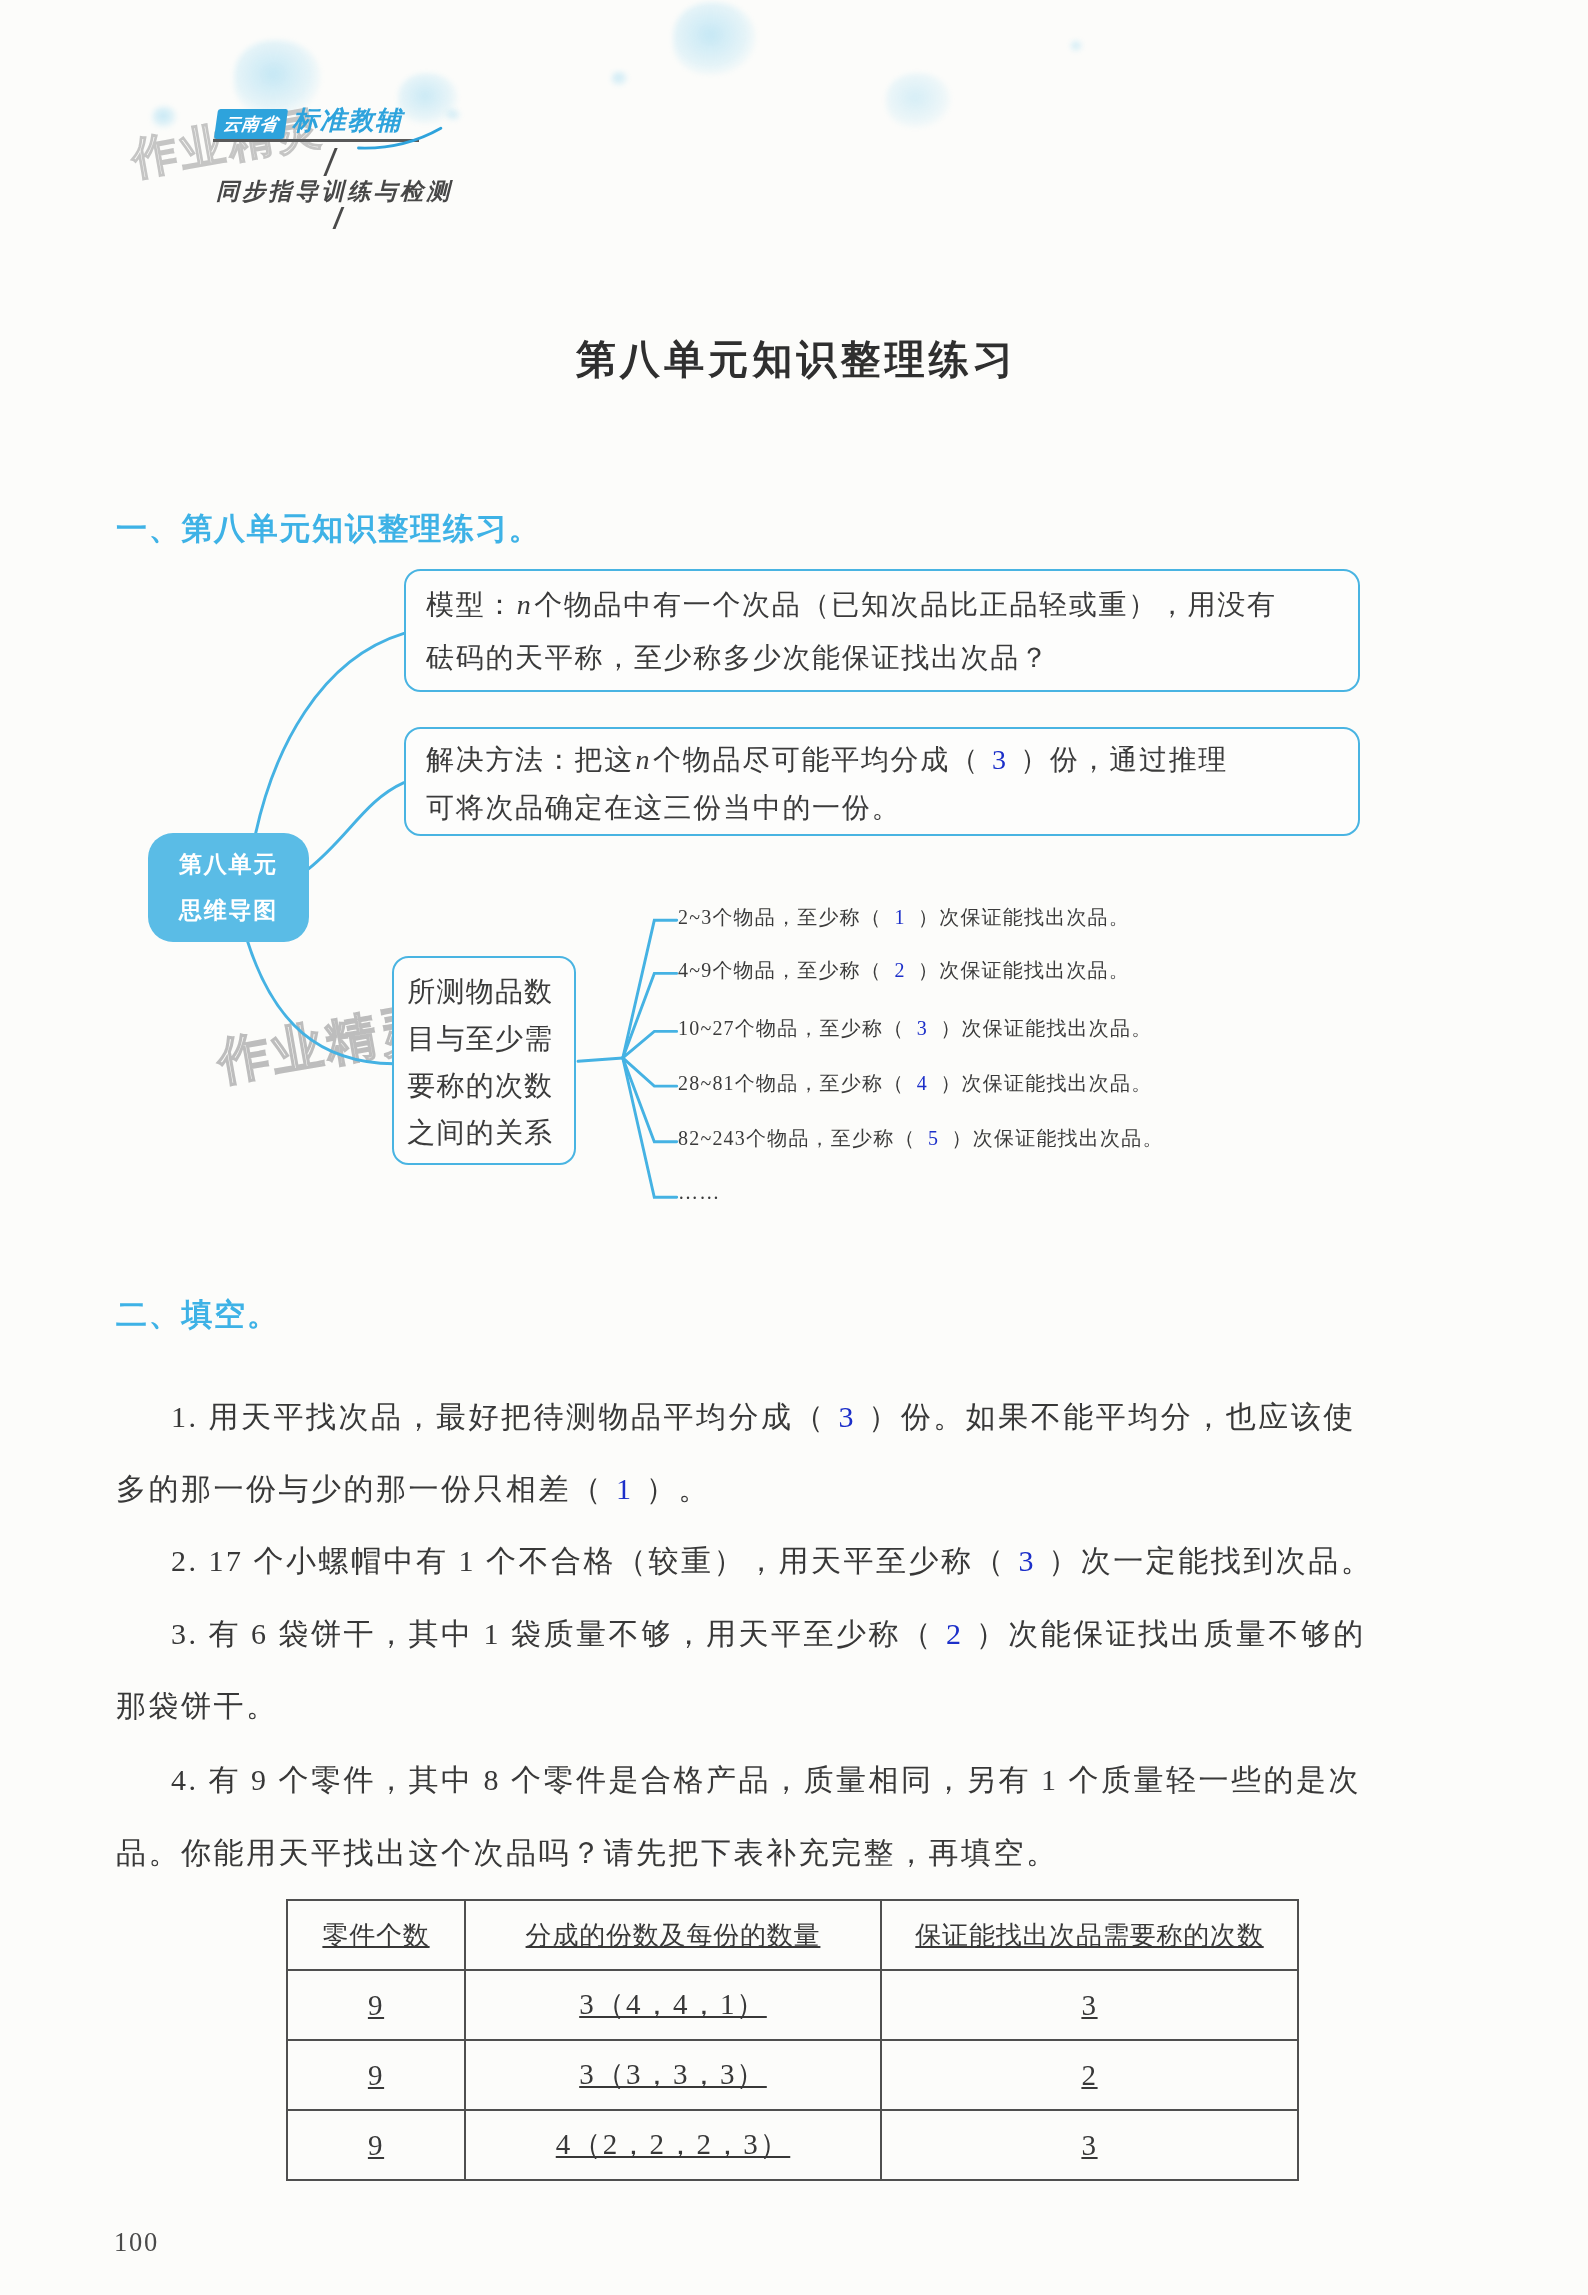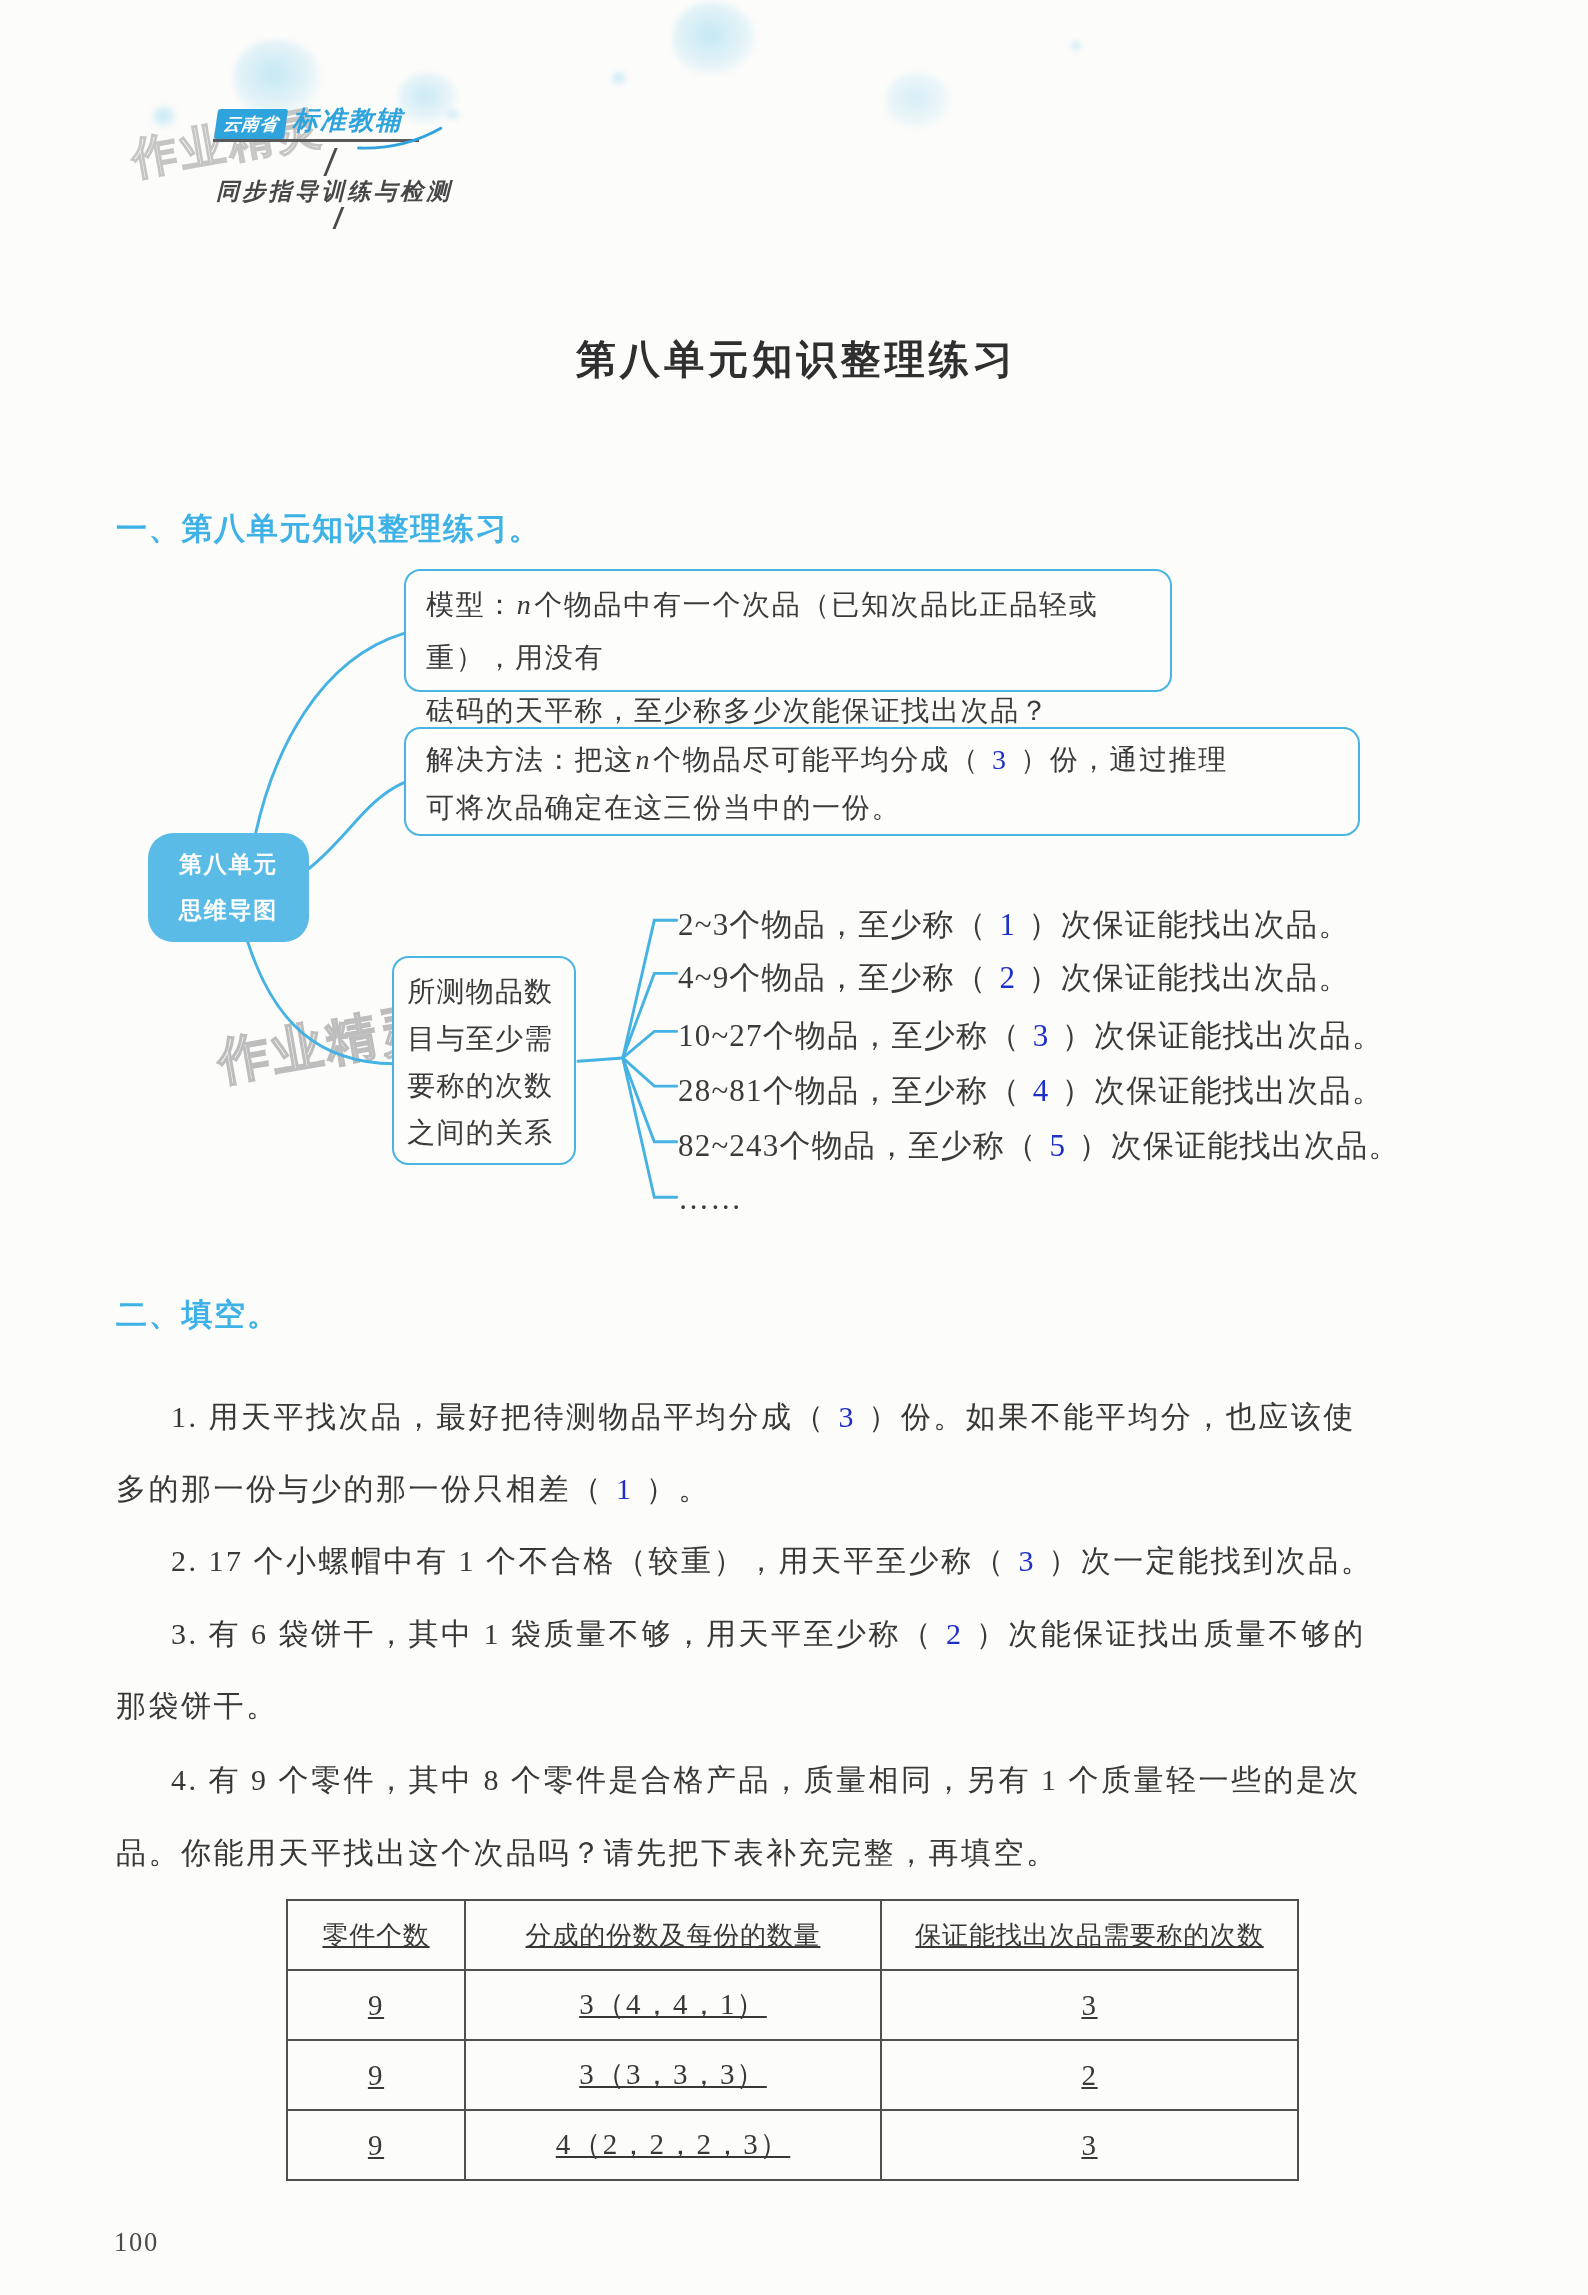--- a/index.html
+++ b/index.html
@@ -34,25 +34,25 @@
   .sec-head{position:absolute;left:116px;z-index:3;font-family:"Liberation Sans","DejaVu Sans",sans-serif;
             font-weight:600;font-size:31px;color:#3eb2e6;letter-spacing:1.7px;white-space:nowrap;}
 
   
   svg.connectors{position:absolute;left:0;top:0;z-index:2;pointer-events:none;}
   .root-node{position:absolute;left:148px;top:833px;width:161px;height:109px;background:#5abce6;border-radius:25px;
              z-index:3;text-align:center;color:#fff;font-family:"Liberation Sans","DejaVu Sans",sans-serif;
              font-weight:bold;font-size:23px;line-height:46px;letter-spacing:1.7px;padding-top:8.3px;box-sizing:border-box;}
   .mm-box{position:absolute;z-index:3;background:#fdfdfc;border:2.5px solid #49b4e2;border-radius:16.6px;
           box-sizing:border-box;font-size:28px;letter-spacing:1.7px;color:#3b3b3b;}
-  .box-model{left:404px;top:569px;width:768px;height:123px;padding:6.6px 20px;line-height:53px;}
+  .box-model{left:404px;top:569px;width:956px;height:123px;padding:6.6px 20px;line-height:53px;}
   .box-method{left:404px;top:727px;width:956px;height:109px;padding:6.6px 20px;line-height:48px;}
   .box-relation{left:392px;top:956px;width:184px;height:209px;padding:10px 5px 0 13.3px;line-height:47px;letter-spacing:1.2px;}
   .mm-box i{font-family:"Liberation Serif",serif;font-style:italic;padding:0 1.7px;}
-  .mm-item{position:absolute;left:678px;z-index:3;font-size:31px;letter-spacing:1.2px;white-space:nowrap;color:#3b3b3b;text-align:center;}
+  .mm-item{position:absolute;left:678px;z-index:3;font-size:20px;letter-spacing:1.2px;white-space:nowrap;color:#3b3b3b;text-align:center;}
 
   .ans{color:#1c2fc9;padding:0 12.4px;}
   .ans:empty{padding:0;}
 
   
   .bodyline{position:absolute;left:116px;z-index:3;font-size:30px;letter-spacing:2.5px;white-space:nowrap;color:#383838;}
   .ind{left:171px;}
 
   
   table.fill{position:absolute;left:286px;top:1899px;z-index:3;border-collapse:collapse;table-layout:fixed;text-decoration:underline;}

